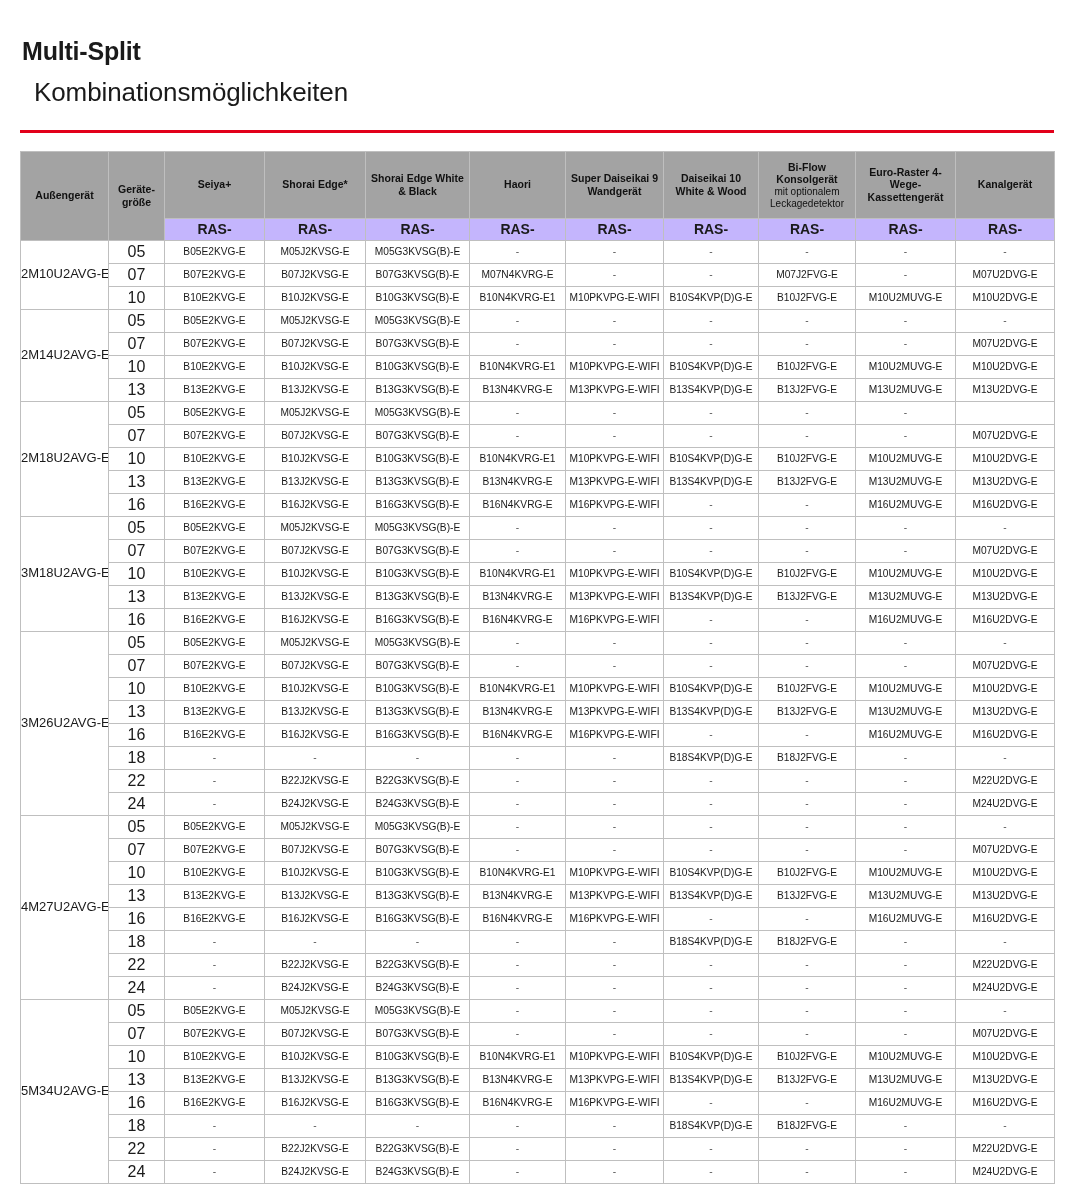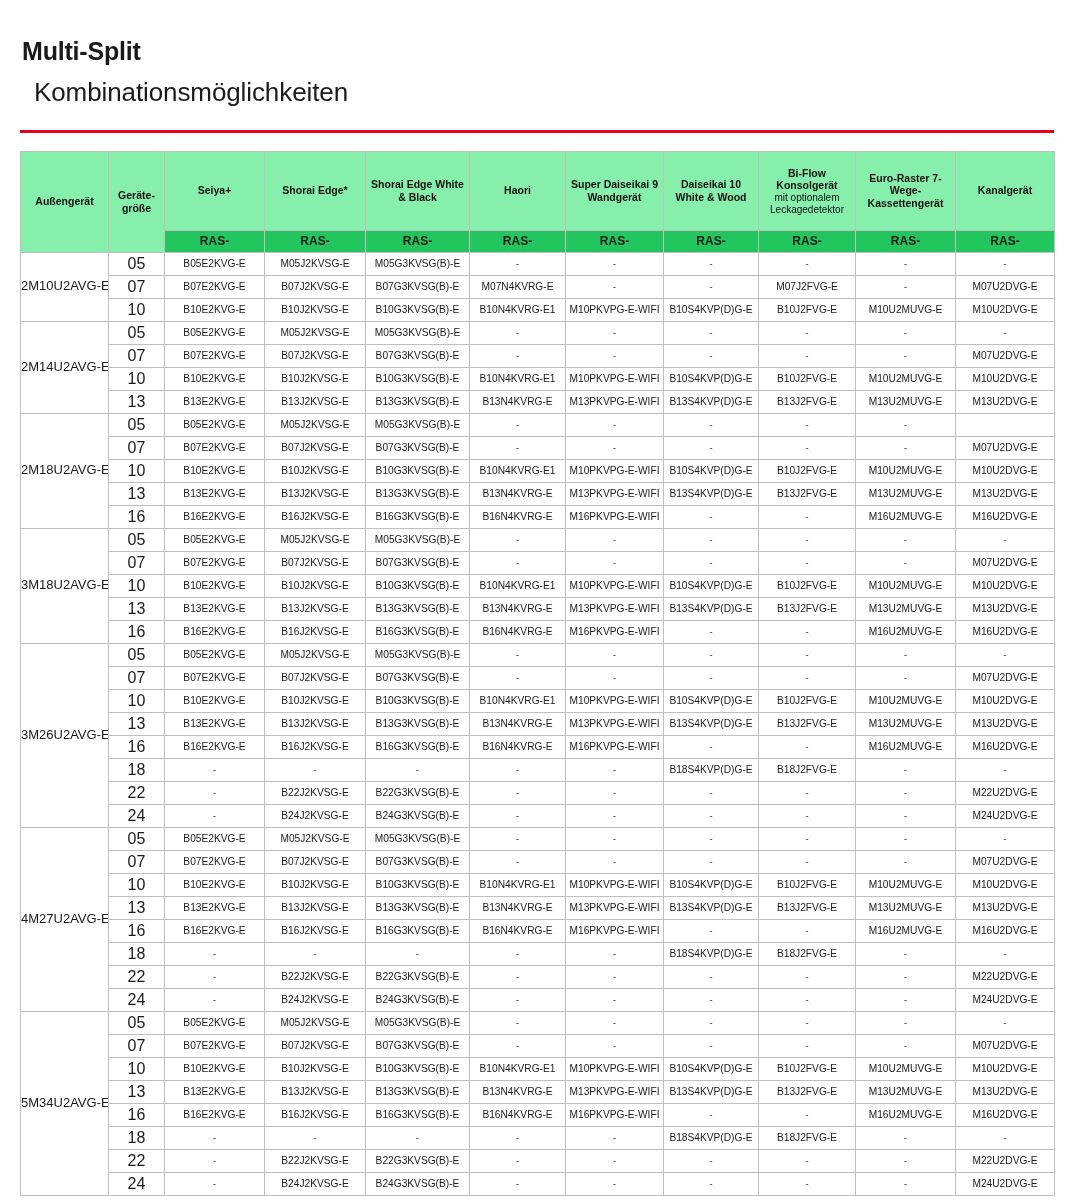--- a/index.html
+++ b/index.html
@@ -47,38 +47,38 @@
     table-layout: fixed;
     font-size: 10.5px;
   }
   table.combo td, table.combo th {
     border: 1px solid #bfbfbf;
     text-align: center;
     vertical-align: middle;
     padding: 0;
   }
   thead th.head-cell {
-    background: #86efac;
+    background: #a3a3a3;
     font-size: 10.5px;
     font-weight: bold;
     line-height: 1.18;
     height: 58px;
-    padding: 10px 3px;
+    padding: 4px 3px;
     color: #111;
   }
   thead th.head-cell .sub-note {
     display: block;
     font-weight: normal;
     font-size: 10px;
     line-height: 1.12;
     padding-top: 1px;
   }
   thead th.ras-cell {
-    background: #22c55e;
-    font-size: 12px;
+    background: #c4b5fd;
+    font-size: 14px;
     font-weight: bold;
     height: 19px;
     padding: 1px 2px;
   }
   tbody td {
     height: 22px;
     font-size: 10.2px;
     line-height: 1.1;
     color: #1a1a1a;
     padding: 1px 2px;
@@ -144,21 +144,21 @@
       <tr>
           <th class="head-cell" rowspan="2"><span>Außengerät</span></th>
           <th class="head-cell" rowspan="2"><span>Geräte-größe</span></th>
           <th class="head-cell"><span>Seiya+</span></th>
           <th class="head-cell"><span>Shorai Edge*</span></th>
           <th class="head-cell"><span>Shorai Edge White &amp; Black</span></th>
           <th class="head-cell"><span>Haori</span></th>
           <th class="head-cell"><span>Super Daiseikai 9 Wandgerät</span></th>
           <th class="head-cell"><span>Daiseikai 10 White &amp; Wood</span></th>
           <th class="head-cell"><span>Bi-Flow Konsolgerät</span><span class="sub-note">mit optionalem Leckagedetektor</span></th>
-          <th class="head-cell"><span>Euro-Raster 7-Wege-Kassettengerät</span></th>
+          <th class="head-cell"><span>Euro-Raster 4-Wege-Kassettengerät</span></th>
           <th class="head-cell"><span>Kanalgerät</span></th>
         </tr>
       <tr>
           <th class="ras-cell">RAS-</th>
           <th class="ras-cell">RAS-</th>
           <th class="ras-cell">RAS-</th>
           <th class="ras-cell">RAS-</th>
           <th class="ras-cell">RAS-</th>
           <th class="ras-cell">RAS-</th>
           <th class="ras-cell">RAS-</th>

